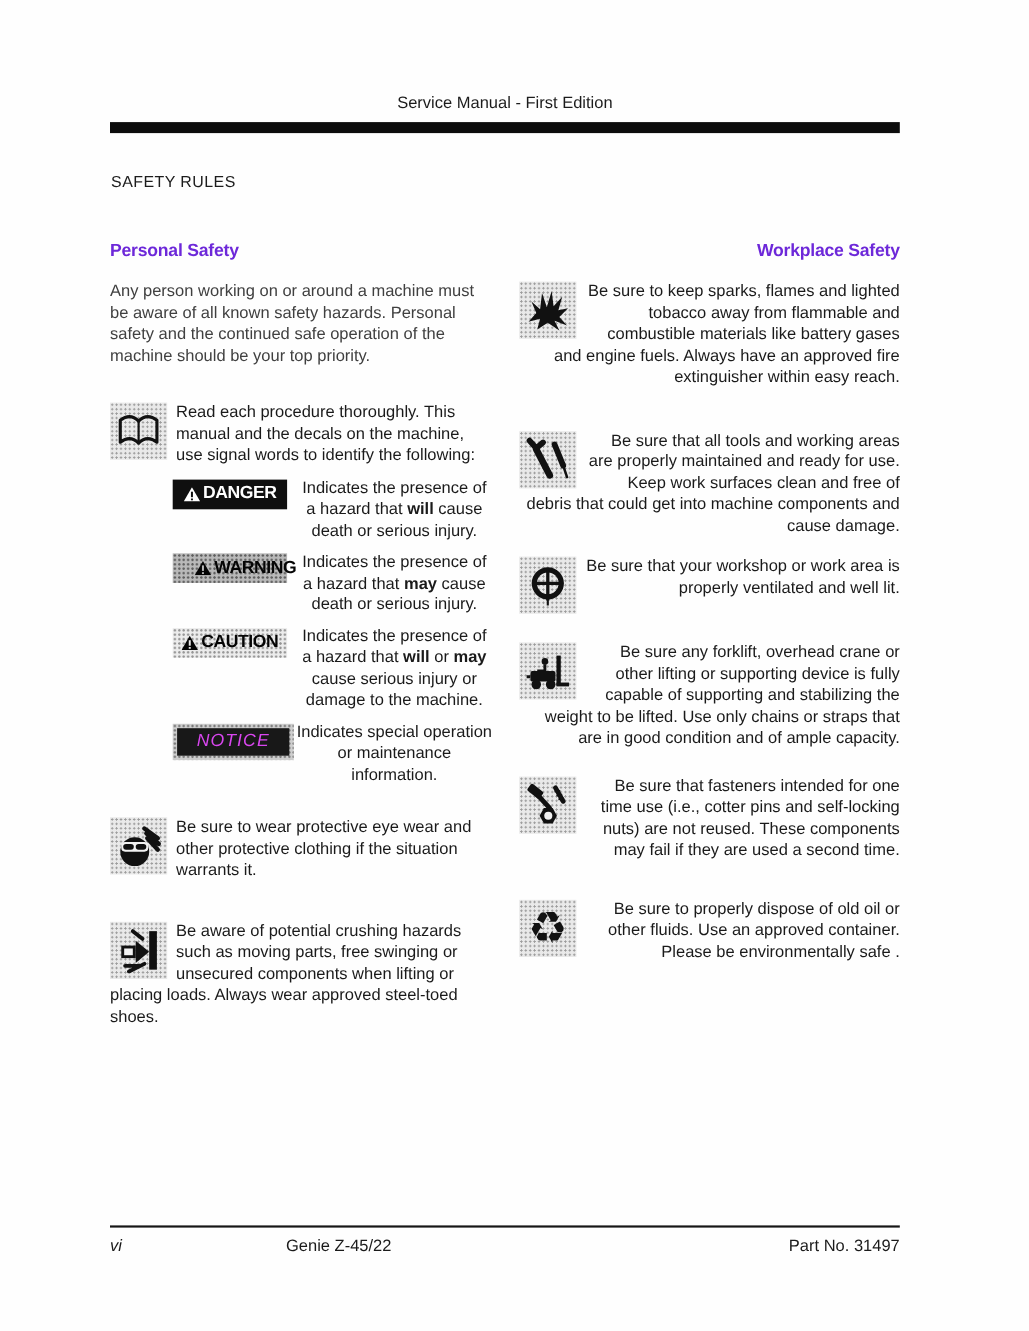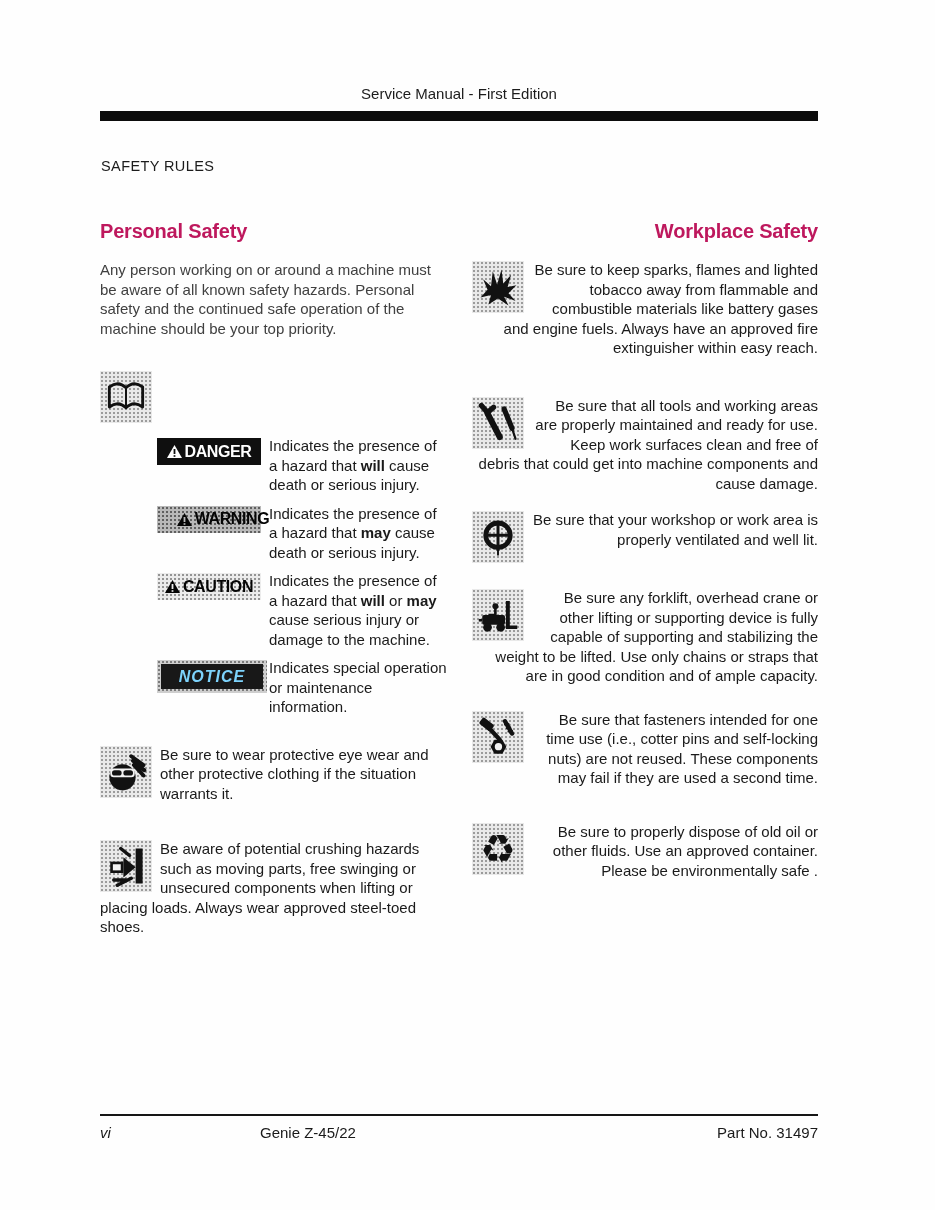--- a/index.html
+++ b/index.html
@@ -25,39 +25,39 @@
     position: absolute; top: 158px; left: 101px;
     font-size: 14.5px; letter-spacing: 0.4px; color: #1c1c1c;
   }
   .columns {
     position: absolute; top: 220px; left: 100px; width: 718px;
     display: flex; gap: 30px;
   }
   .col-left  { width: 342px; flex: none; }
   .col-right { width: 346px; flex: none; text-align: right; }
   h2.col-heading {
-    font-size: 20px; font-weight: bold; letter-spacing: -0.2px;
-    margin: 0 0 17px 0; color: #be185d;
+    font-size: 16px; font-weight: bold; letter-spacing: -0.2px;
+    margin: 0 0 17px 0; color: #6d28d9;
   }
   .body-text { font-size: 15px; line-height: 19.5px; color: #404040; }
   .safety-item { font-size: 15px; line-height: 19.5px; color: #1a1a1a; }
   .safety-item::after { content: ""; display: block; clear: both; }
   .icon {
     float: left; width: 52px; height: 52px; margin: 1px 8px 3px 0;
     background-color: #e9e9e9;
     background-image: radial-gradient(#9b9b9b 0.9px, rgba(0,0,0,0) 1.1px);
     background-size: 4px 4px;
     display: flex; align-items: center; justify-content: center;
   }
   .icon svg { display: block; }
   .glyph-recycle { font-family: "DejaVu Sans", sans-serif; font-size: 40px; line-height: 1; color: #111; }
 
   
   .signal-rows { margin-top: 10px; }
-  .sig-row { display: flex; padding-left: 57px; margin-bottom: 9px; }
+  .sig-row { display: flex; padding-left: 57px; margin-bottom: 9px; text-align: center; }
   .sig-label-col { width: 106px; flex: none; margin-right: 6px; padding-top: 2px; }
   .sig-text { width: 179px; flex: none; font-size: 15px; line-height: 19.5px; color: #1a1a1a; }
   .sig-box {
     width: 104px; height: 27px;
     display: flex; align-items: center; justify-content: center; gap: 3px;
     font-weight: 800; font-size: 16px; letter-spacing: -0.4px;
   }
   .sig-danger { background: #0f0f0f; color: #fff; }
   .sig-warning {
     background-color: #b9b9b9; color: #050505;
@@ -71,23 +71,23 @@
     background-size: 4px 4px;
   }
   .sig-notice-wrap {
     width: 110px; height: 33px; padding: 4px;
     background-color: #cecece;
     background-image: radial-gradient(#7a7a7a 1px, rgba(0,0,0,0) 1.2px);
     background-size: 4px 4px;
     display: flex;
   }
   .sig-notice-inner {
-    flex: 1; background: #181818; color: #7dd3fc;
+    flex: 1; background: #181818; color: #d946ef;
     display: flex; align-items: center; justify-content: center;
-    font-weight: 700; font-size: 16px; letter-spacing: 1px; font-style: italic;
+    font-weight: 400; font-size: 16px; letter-spacing: 1px; font-style: italic;
   }
   .tri { position: relative; width: 15px; height: 13px; flex: none; }
   .tri svg { display: block; }
   b, strong { font-weight: bold; }
 
   .footer-line {
     position: absolute; top: 1114px; left: 100px; width: 718px; height: 0;
     border-top: 2px solid #161616;
   }
   .footer-row {
@@ -114,20 +114,21 @@
 
       <p class="body-text">Any person working on or around a machine must be aware of all known safety hazards. Personal safety and the continued safe operation of the machine should be your top priority.</p>
 
       <div class="safety-item" style="margin-top:32px;">
         <span class="icon">
           <svg width="40" height="34" viewBox="0 0 48 40">
             <path d="M4 8 C12 2 19 4 24 9 C29 4 36 2 44 8 L44 32 C36 26 29 28 24 33 C19 28 12 26 4 32 Z" fill="none" stroke="#111" stroke-width="3.4" stroke-linejoin="round"></path>
             <line x1="24" y1="9" x2="24" y2="33" stroke="#111" stroke-width="2.4"></line>
           </svg>
         </span>
+        <span>Read each procedure thoroughly. This manual and the decals on the machine, use signal words to identify the following:</span>
       </div>
 
       <div class="signal-rows">
 
         <div class="sig-row">
           <div class="sig-label-col">
             <div class="sig-box sig-danger">
               <span class="tri">
                 <svg width="15" height="13" viewBox="0 0 15 13">
                   <polygon points="7.5,0 15,13 0,13" fill="#fff"></polygon>

